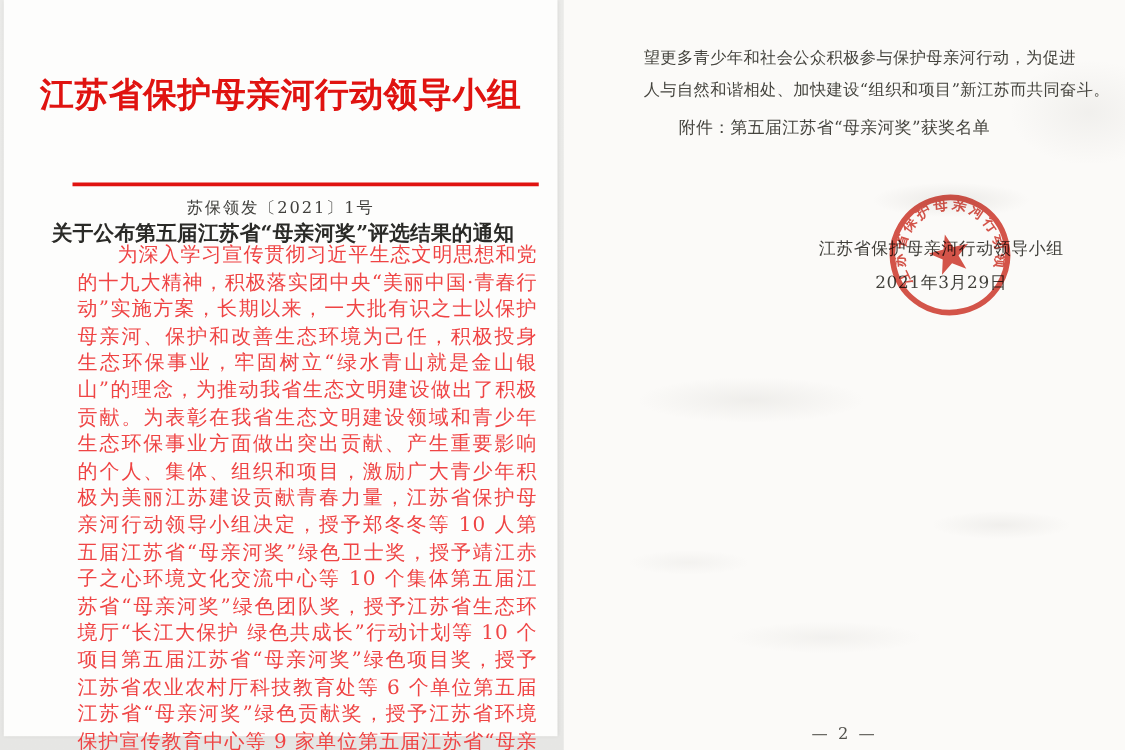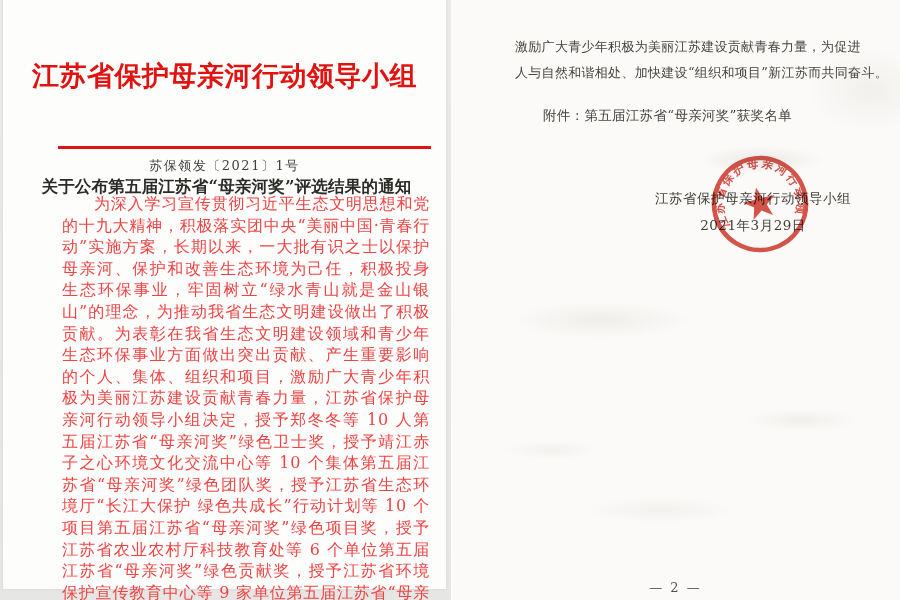--- a/index.html
+++ b/index.html
@@ -52,21 +52,21 @@
   .body-text{
     margin:0;font-size:16px;line-height:21.6px;letter-spacing:0.8px;
     color:#ef4444;text-align:justify;text-indent:2em;
   }
   .cont-block{position:absolute;top:34px;left:64px;width:360px;}
   .cont-line{
     font-size:13px;line-height:25.5px;color:#45443e;
     letter-spacing:0.3px;white-space:nowrap;
   }
   .attachment{
-    position:absolute;top:107px;left:92px;
+    position:absolute;top:93px;left:92px;
     font-size:13.5px;color:#45443e;letter-spacing:0.3px;text-align:center;
   }
   .signature{
     position:absolute;top:190px;left:122px;width:360px;
     text-align:center;font-size:13.5px;color:#403f3a;letter-spacing:0.5px;
   }
   .sign-date{
     position:absolute;top:217px;left:122px;width:360px;
     text-align:center;font-size:13.5px;color:#403f3a;letter-spacing:0.5px;
   }
@@ -96,21 +96,21 @@
     <div class="red-rule"></div>
     <h2 class="doc-title">关于公布第五届江苏省“母亲河奖”评选结果的通知</h2>
     <div class="body-block">
       <p class="body-text">为深入学习宣传贯彻习近平生态文明思想和党的十九大精神，积极落实团中央“美丽中国·青春行动”实施方案，长期以来，一大批有识之士以保护母亲河、保护和改善生态环境为己任，积极投身生态环保事业，牢固树立“绿水青山就是金山银山”的理念，为推动我省生态文明建设做出了积极贡献。为表彰在我省生态文明建设领域和青少年生态环保事业方面做出突出贡献、产生重要影响的个人、集体、组织和项目，激励广大青少年积极为美丽江苏建设贡献青春力量，江苏省保护母亲河行动领导小组决定，授予郑冬冬等 10 人第五届江苏省“母亲河奖”绿色卫士奖，授予靖江赤子之心环境文化交流中心等 10 个集体第五届江苏省“母亲河奖”绿色团队奖，授予江苏省生态环境厅“长江大保护 绿色共成长”行动计划等 10 个项目第五届江苏省“母亲河奖”绿色项目奖，授予江苏省农业农村厅科技教育处等 6 个单位第五届江苏省“母亲河奖”绿色贡献奖，授予江苏省环境保护宣传教育中心等 9 家单位第五届江苏省“母亲河奖”优秀组织奖。</p>
       <p class="body-text">希望获得荣誉的个人、团队、组织再接再厉，发挥示范带动作用，努力为我省生态环保事业做出新的更大贡献。希</p>
     </div>
   </section>
 
   <section class="page page-right">
     <div class="cont-block">
-      <div class="cont-line">激励广大青少年积极为美丽江苏建设贡献青春力量，为促进</div>
+      <div class="cont-line">望更多青少年和社会公众积极参与保护母亲河行动，为促进</div>
       <div class="cont-line">人与自然和谐相处、加快建设“组织和项目”新江苏而共同奋斗。</div>
     </div>
     <div class="attachment">附件：第五届江苏省“母亲河奖”获奖名单</div>
 
     <div class="signature">江苏省保护母亲河行动领导小组</div>
     <div class="sign-date">2021年3月29日</div>
 
     <svg class="seal" viewBox="0 0 124 124">
       <g transform="translate(62,64) rotate(-14)">
         <circle class="seal-ring" r="46"></circle>

